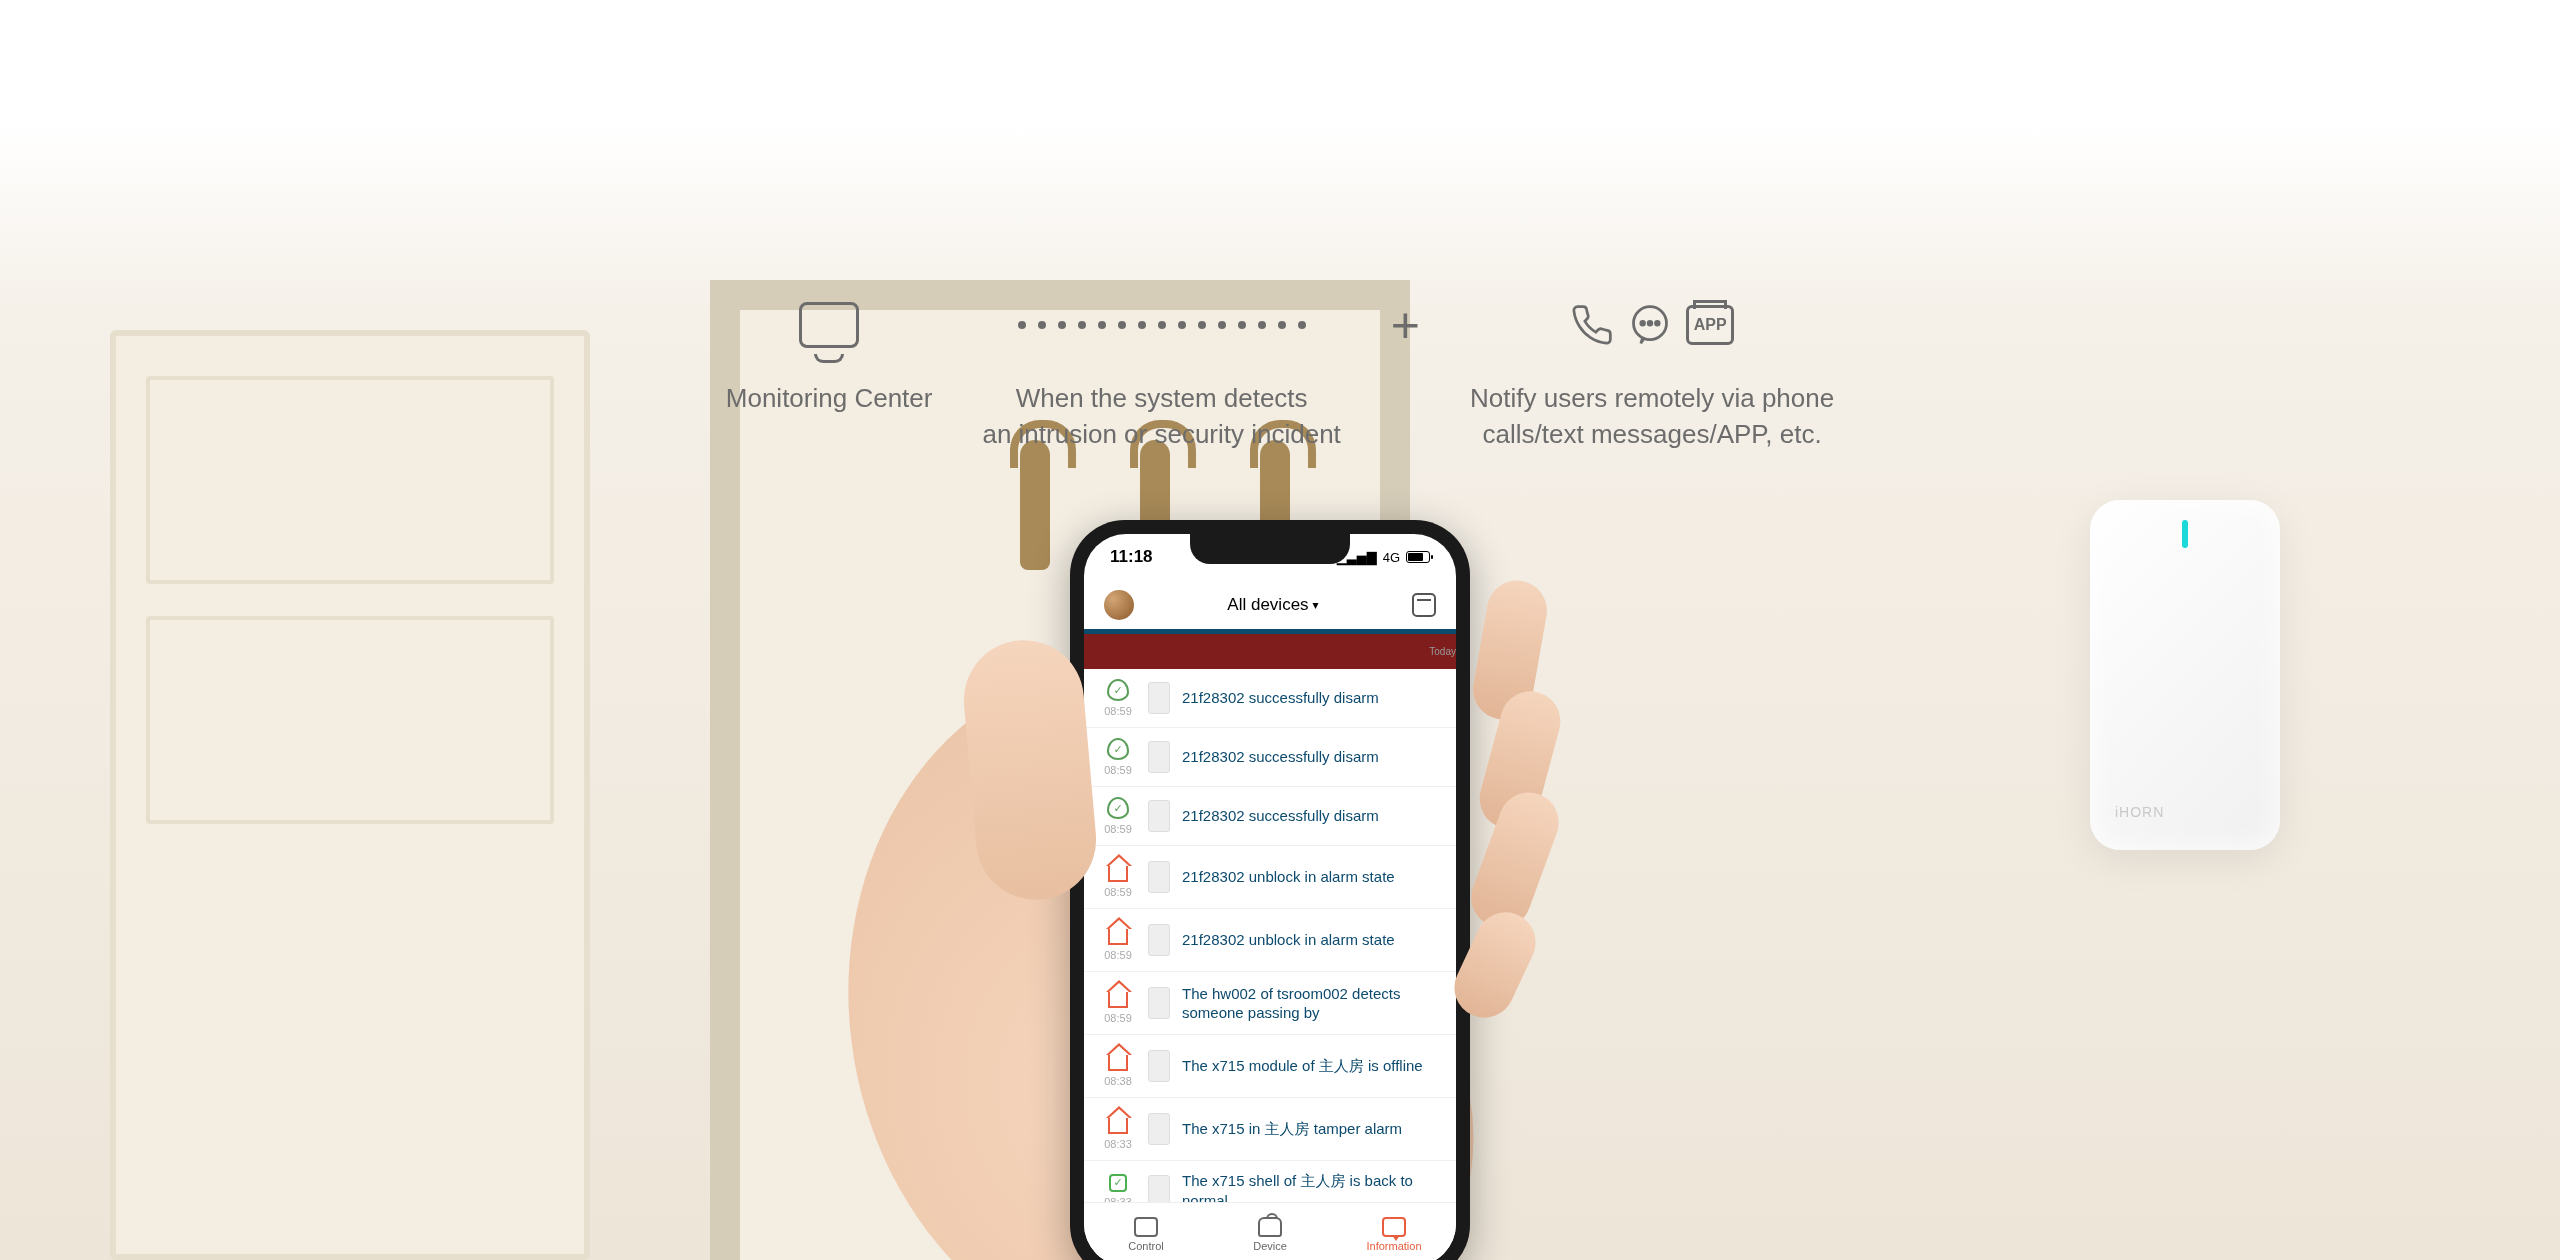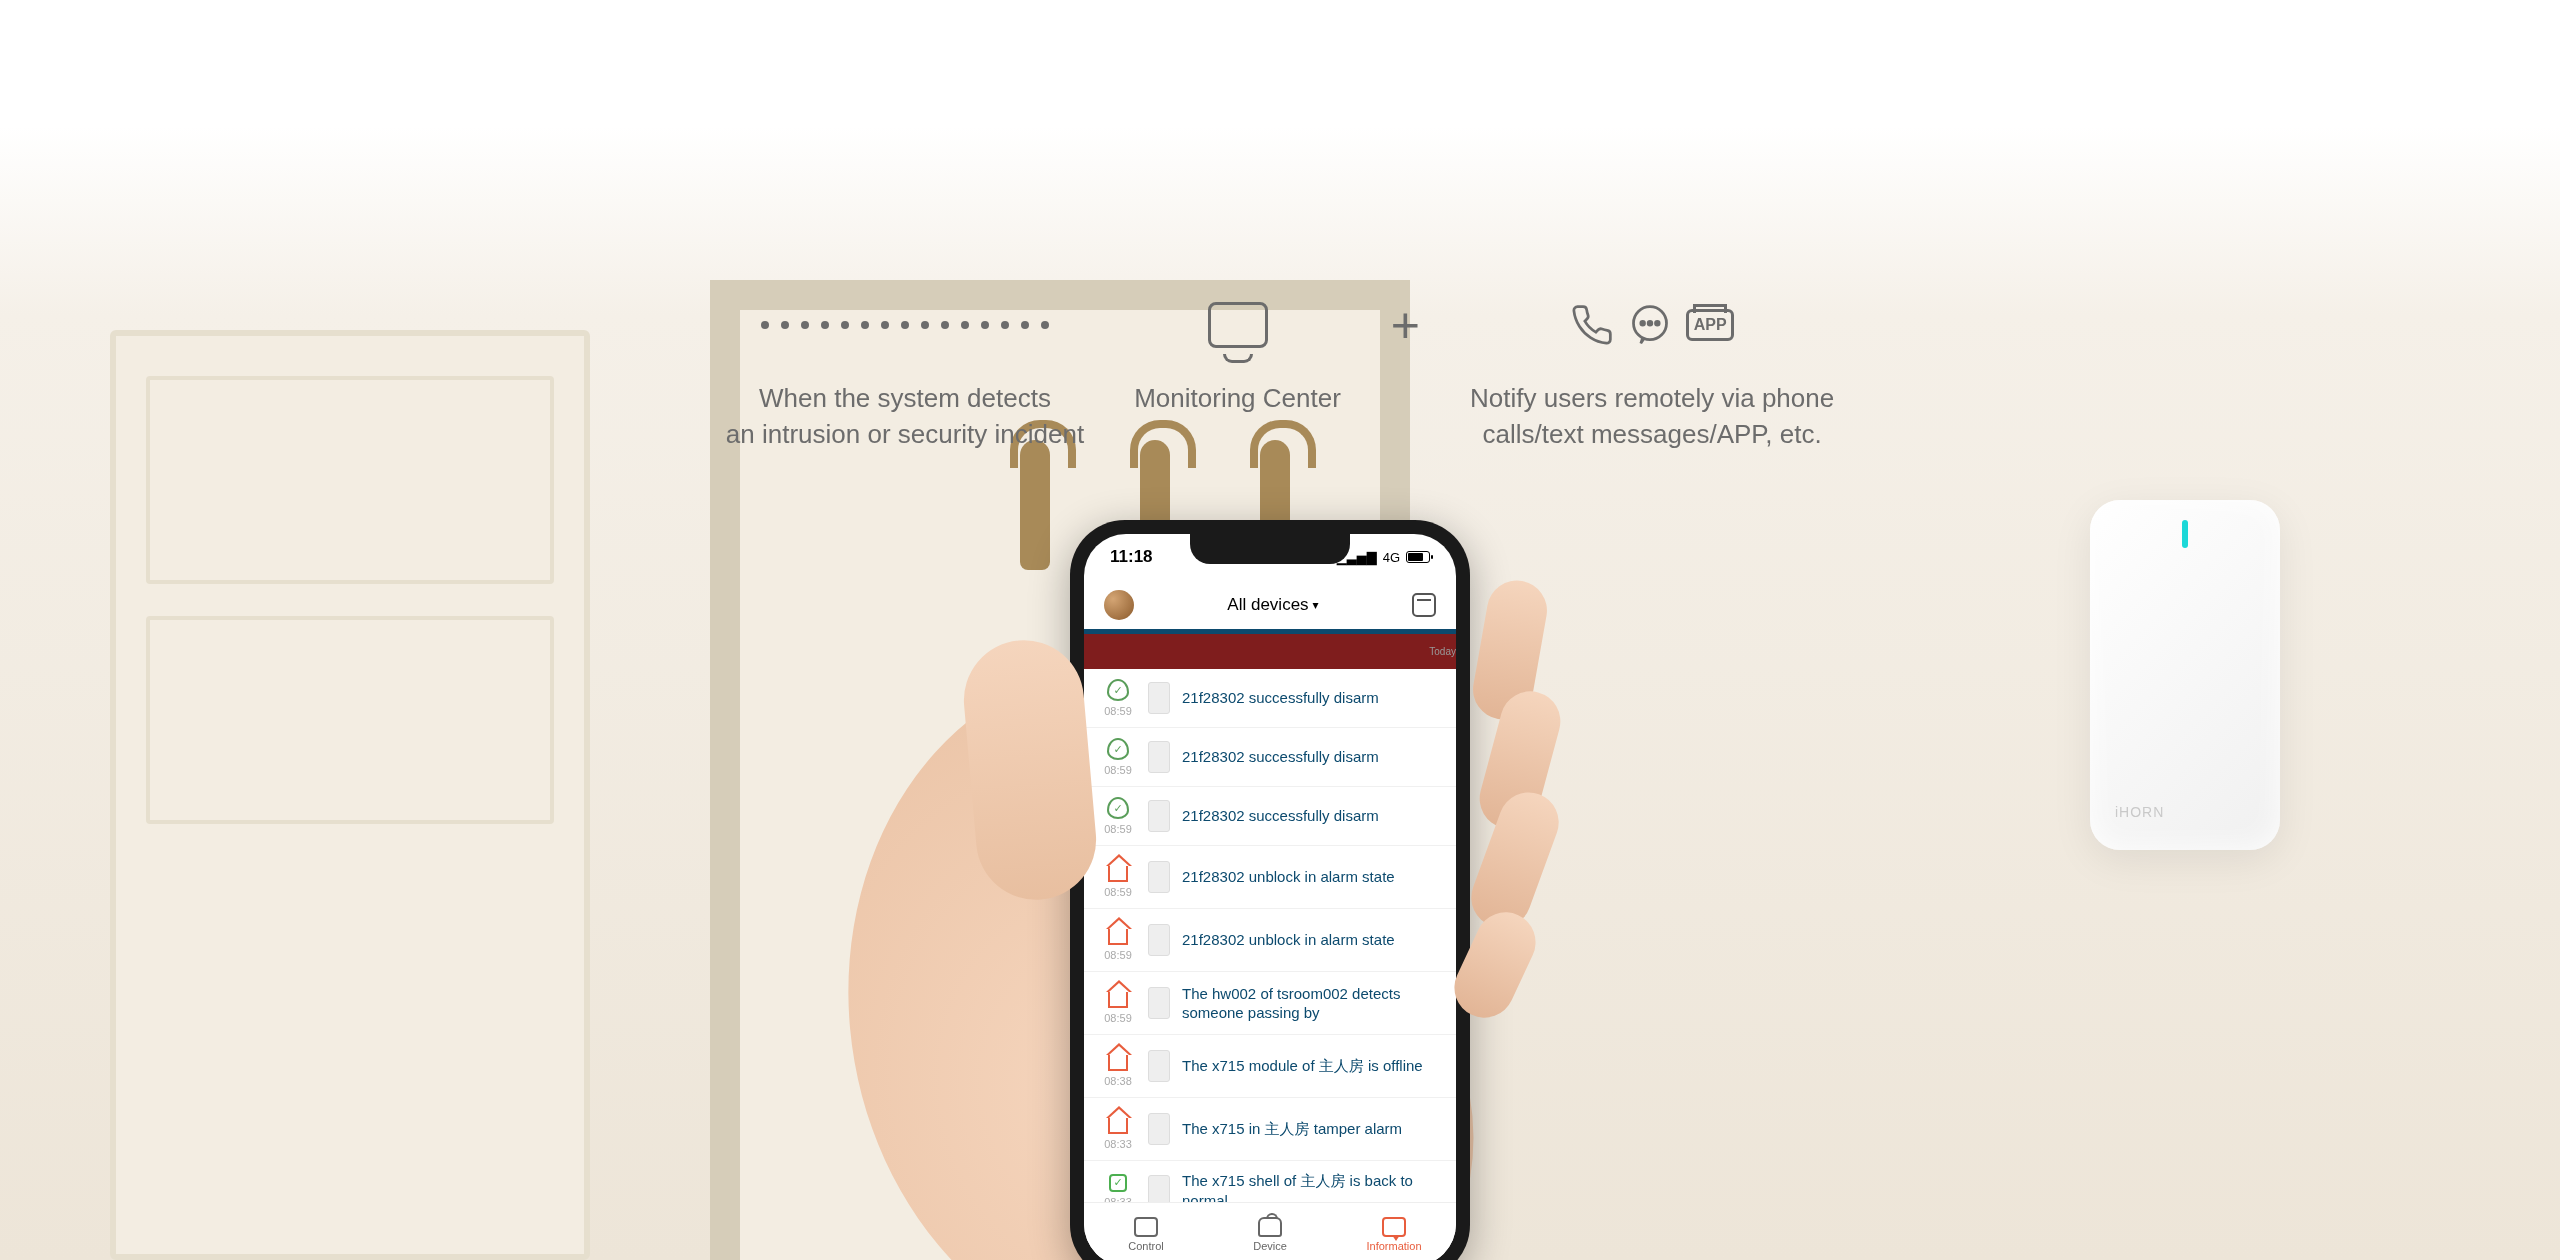--- a/index.html
+++ b/index.html
@@ -169,21 +169,21 @@
     border-radius: 0 0 10px 10px;
   }
   .plus-icon {
     font-size: 50px;
     color: #6c6c6c;
     line-height: 70px;
     margin-bottom: 20px;
   }
   .phone-icon svg, .chat-icon svg, .app-icon svg { display: block; }
   .app-icon {
-    width: 48px; height: 32px;
+    width: 48px; height: 40px;
     border: 3px solid #6c6c6c;
     border-radius: 6px;
     display: flex;
     align-items: center;
     justify-content: center;
     font-size: 16px;
     font-weight: bold;
     color: #6c6c6c;
     position: relative;
   }
@@ -495,46 +495,46 @@
 </div>
 
 <div class="pir-device">
   <div class="pir-led"></div>
   <div class="pir-brand">iHORN</div>
 </div>
 
 <div class="icon-row">
 
   <div class="icon-block">
-    <div class="dots">
-      <span></span>
-        <span></span>
-        <span></span>
-        <span></span>
-        <span></span>
-        <span></span>
-        <span></span>
-        <span></span>
-        <span></span>
-        <span></span>
-        <span></span>
-        <span></span>
-        <span></span>
-        <span></span>
-        <span></span>
-    </div>
-    <div class="label" style="white-space:pre-line">When the system detects
-an intrusion or security incident</div>
-  </div>
-
-  <div class="icon-block">
     <div class="icon">
         <div class="monitor-icon"></div>
       </div>
     <div class="label">Monitoring Center</div>
+  </div>
+
+  <div class="icon-block">
+    <div class="dots">
+      <span></span>
+        <span></span>
+        <span></span>
+        <span></span>
+        <span></span>
+        <span></span>
+        <span></span>
+        <span></span>
+        <span></span>
+        <span></span>
+        <span></span>
+        <span></span>
+        <span></span>
+        <span></span>
+        <span></span>
+    </div>
+    <div class="label" style="white-space:pre-line">When the system detects
+an intrusion or security incident</div>
   </div>
 
   <div class="icon-block" style="justify-content:flex-start">
     <div class="plus-icon">+</div>
   </div>
 
   <div class="icon-block">
     <div class="icon">
       <span class="phone-icon">
         <svg width="44" height="44" viewBox="0 0 24 24" fill="none" stroke="#6c6c6c" stroke-width="1.5">

